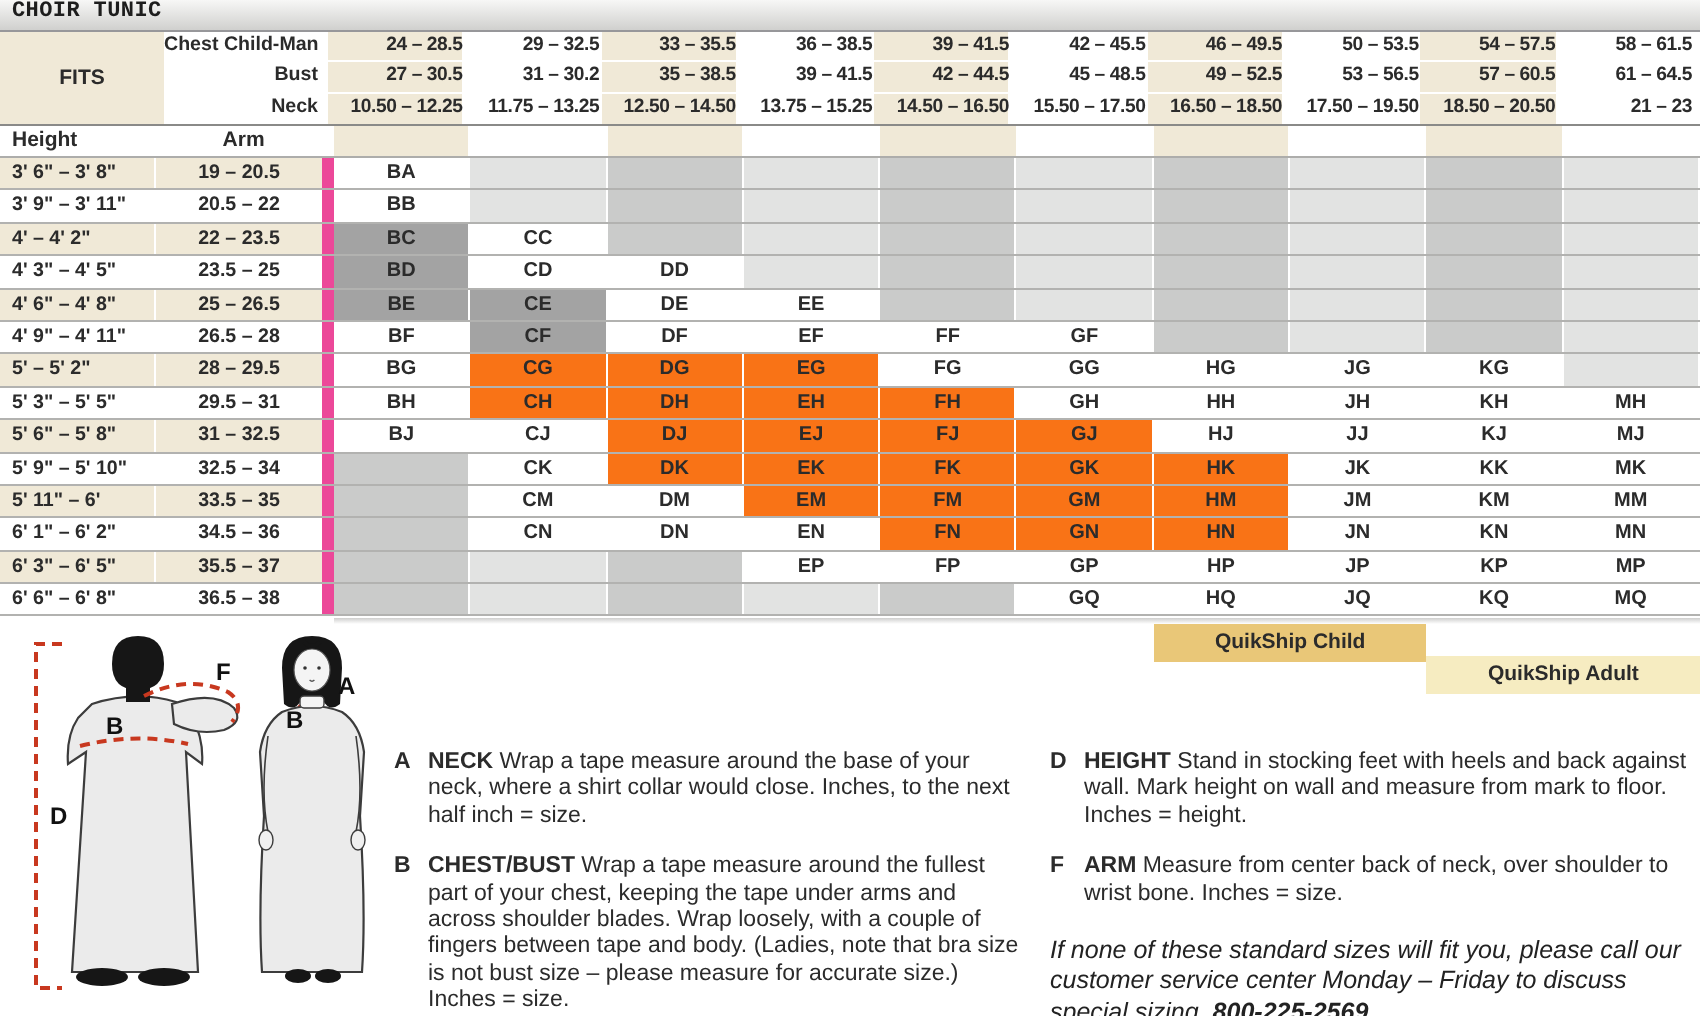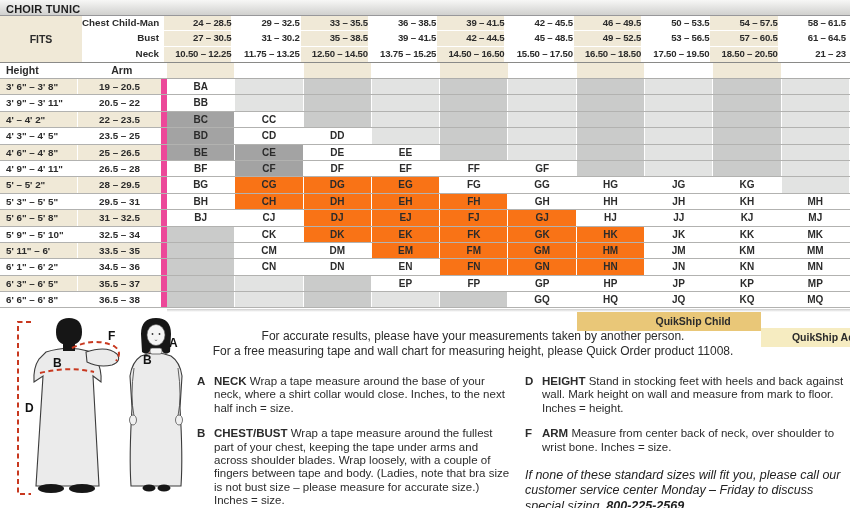--- a/index.html
+++ b/index.html
@@ -2,21 +2,21 @@
 <html><head>
 <meta charset="utf-8">
 <style>
   html,body{margin:0;padding:0;background:#fff;}
   .sheet{position:relative;width:850px;height:508px;background:#fff;overflow:hidden;
          font-family:"Liberation Sans",sans-serif;color:#2b2b2b;}
 
   
   .title-bar{position:absolute;top:0;left:0;width:850px;height:16px;box-sizing:border-box;
     background:linear-gradient(#f7f7f6,#d0d0ce);border-bottom:1px solid #97979a;
-    display:flex;align-items:flex-end;padding-left:6px;}
+    display:flex;align-items:flex-start;padding-left:6px;font-family:Liberation Mono, monospace;}
   .title-bar span{font-weight:bold;font-size:11px;color:#1d1d1d;letter-spacing:.2px;}
 
   
   .fits-block{position:absolute;top:16px;left:0;width:850px;height:46px;display:flex;}
   .fits-cell{width:82px;background:#f0e9d7;font-weight:bold;font-size:10.5px;
     display:flex;align-items:center;justify-content:center;}
   .fits-rows{flex:1;display:flex;flex-direction:column;}
   .fits-row{display:flex;height:15.33px;box-sizing:border-box;border-bottom:1px solid #fff;}
   .fits-row:last-child{border-bottom:none;}
   .fits-row-label{width:82px;background:#fff;font-weight:bold;font-size:9.8px;text-align:right;
@@ -44,21 +44,21 @@
   .a-cell{width:89px;text-align:center;font-size:9.8px;font-weight:bold;line-height:15px;
     box-sizing:border-box;border-right:6px solid #ec4899;white-space:nowrap;}
   .s-cell{width:68.3px;box-sizing:border-box;border-right:1px solid #fff;text-align:center;
     font-weight:bold;font-size:10px;line-height:15px;}
   .table-shadow{position:absolute;left:167px;top:308.5px;width:683px;height:3px;
     background:linear-gradient(#9e9e9c,rgba(255,255,255,0));opacity:.5;}
 
   
   .quikship{position:absolute;left:576.8px;top:312px;display:flex;}
   .qs{width:136.6px;height:19px;font-size:10.5px;font-weight:bold;text-align:center;line-height:19px;}
-  .qs-child{background:#e9c778;padding-left:48px;}
+  .qs-child{background:#e9c778;}
   .qs-adult{background:#f6ecc1;margin-top:16px;}
 
   
   .bottom{position:absolute;top:316px;left:0;width:850px;height:192px;}
   .figure-svg{position:absolute;left:6px;top:0;}
   .fig-label{font-family:"Liberation Sans",sans-serif;font-weight:bold;font-size:12px;fill:#111;}
   .intro{position:absolute;left:96px;top:13px;width:754px;text-align:center;font-size:12px;
     line-height:14.6px;color:#2b2b2b;}
   .cols{position:absolute;left:197px;top:59px;width:649px;display:flex;gap:10px;}
   .col-left{width:318px;}
@@ -384,24 +384,20 @@
         <rect x="144" y="32" width="12" height="6" rx="2" fill="#f4f4f4" stroke="#3c3c3c" stroke-width="0.7"></rect>
       </g>
 
       <text class="fig-label" x="19" y="96">D</text>
       <text class="fig-label" x="47" y="51">B</text>
       <text class="fig-label" x="102" y="24">F</text>
       <text class="fig-label" x="163" y="31">A</text>
       <text class="fig-label" x="137" y="48">B</text>
     </svg>
 
-    <div class="intro">
-      <div>For accurate results, please have your measurements taken by another person.</div>
-      <div>For a free measuring tape and wall chart for measuring height, please Quick Order product 11008.</div>
-    </div>
 
     <div class="cols">
       <div class="col-left" id="instr-left">
           <div class="instr">
             <span class="letter">A</span>
             <p><b class="kw">NECK</b> Wrap a tape measure around the base of your neck, where a shirt collar would close. Inches, to the next half inch = size.</p>
           </div>
           <div class="instr">
             <span class="letter">B</span>
             <p><b class="kw">CHEST/BUST</b> Wrap a tape measure around the fullest part of your chest, keeping the tape under arms and across shoulder blades. Wrap loosely, with a couple of fingers between tape and body. (Ladies, note that bra size is not bust size – please measure for accurate size.) Inches = size.</p>

